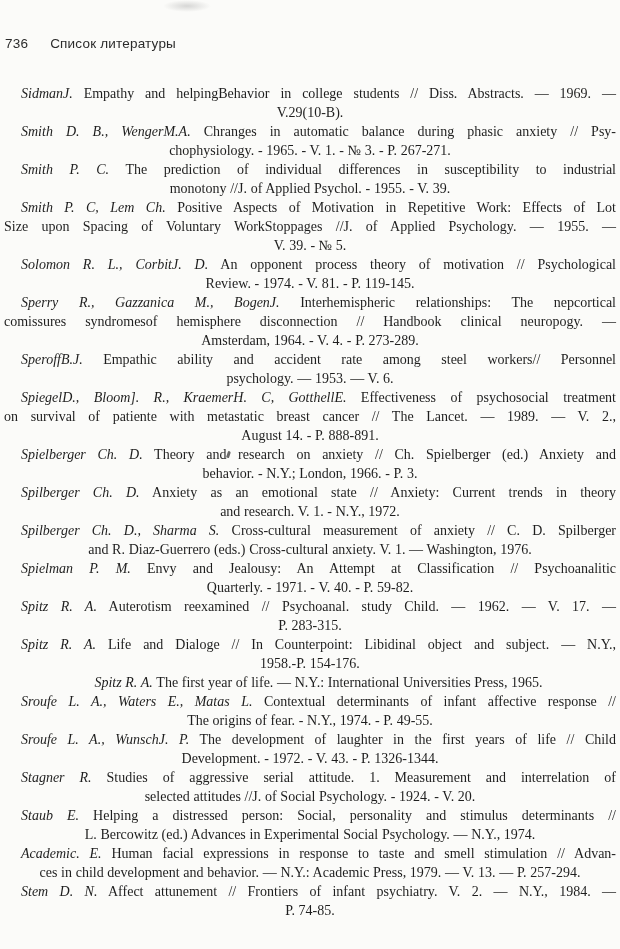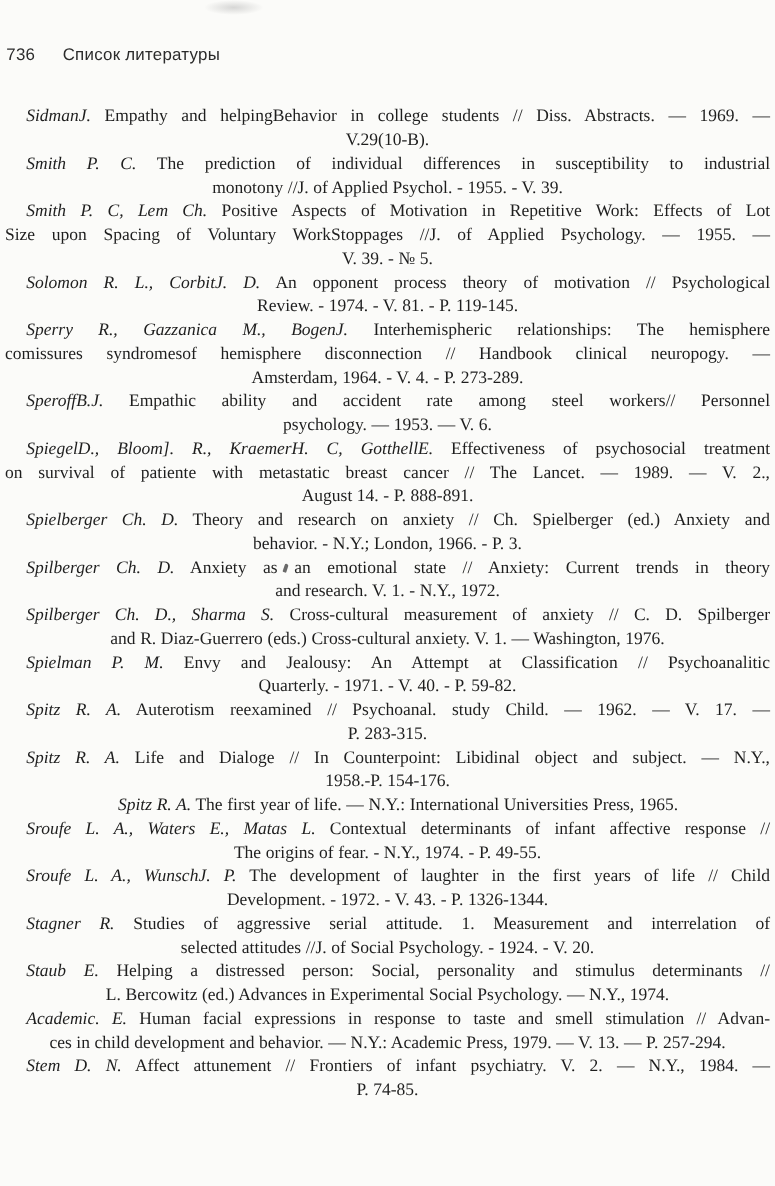--- a/index.html
+++ b/index.html
@@ -71,34 +71,38 @@
   <div class="running-head">
     <span class="pagenum">736</span><span class="head-title">Список литературы</span>
   </div>
 
   <div class="bib">
       <div class="entry">
         <div class="line first just"><span class="authors">SidmanJ.</span> <span>Empathy and helpingBehavior in college students // Diss. Abstracts. — 1969. —</span></div>
         <div class="line last">V.29(10-B).</div>
       </div>
       <div class="entry">
+        <div class="line first just"><span class="authors">Smith D. B., WengerM.A.</span> <span>Chranges in automatic balance during phasic anxiety // Psy-</span></div>
+        <div class="line last">chophysiology. - 1965. - V. 1. - № 3. - P. 267-271.</div>
+      </div>
+      <div class="entry">
         <div class="line first just"><span class="authors">Smith P. C.</span> <span>The prediction of individual differences in susceptibility to industrial</span></div>
         <div class="line last">monotony //J. of Applied Psychol. - 1955. - V. 39.</div>
       </div>
       <div class="entry">
         <div class="line first just"><span class="authors">Smith P. C, Lem Ch.</span> <span>Positive Aspects of Motivation in Repetitive Work: Effects of Lot</span></div>
         <div class="line just">Size upon Spacing of Voluntary WorkStoppages //J. of Applied Psychology. — 1955. —</div>
         <div class="line last">V. 39. - № 5.</div>
       </div>
       <div class="entry">
         <div class="line first just"><span class="authors">Solomon R. L., CorbitJ. D.</span> <span>An opponent process theory of motivation // Psychological</span></div>
         <div class="line last">Review. - 1974. - V. 81. - P. 119-145.</div>
       </div>
       <div class="entry">
-        <div class="line first just"><span class="authors">Sperry R., Gazzanica M., BogenJ.</span> <span>Interhemispheric relationships: The hemisphere</span></div>
+        <div class="line first just"><span class="authors">Sperry R., Gazzanica M., BogenJ.</span> <span>Interhemispheric relationships: The nepcortical</span></div>
         <div class="line just">comissures syndromesof hemisphere disconnection // Handbook clinical neuropogy. —</div>
         <div class="line last">Amsterdam, 1964. - V. 4. - P. 273-289.</div>
       </div>
       <div class="entry">
         <div class="line first just"><span class="authors">SperoffB.J.</span> <span>Empathic ability and accident rate among steel workers// Personnel</span></div>
         <div class="line last">psychology. — 1953. — V. 6.</div>
       </div>
       <div class="entry">
         <div class="line first just"><span class="authors">SpiegelD., Bloom]. R., KraemerH. C, GotthellE.</span> <span>Effectiveness of psychosocial treatment</span></div>
         <div class="line just">on survival of patiente with metastatic breast cancer // The Lancet. — 1989. — V. 2.,</div>

